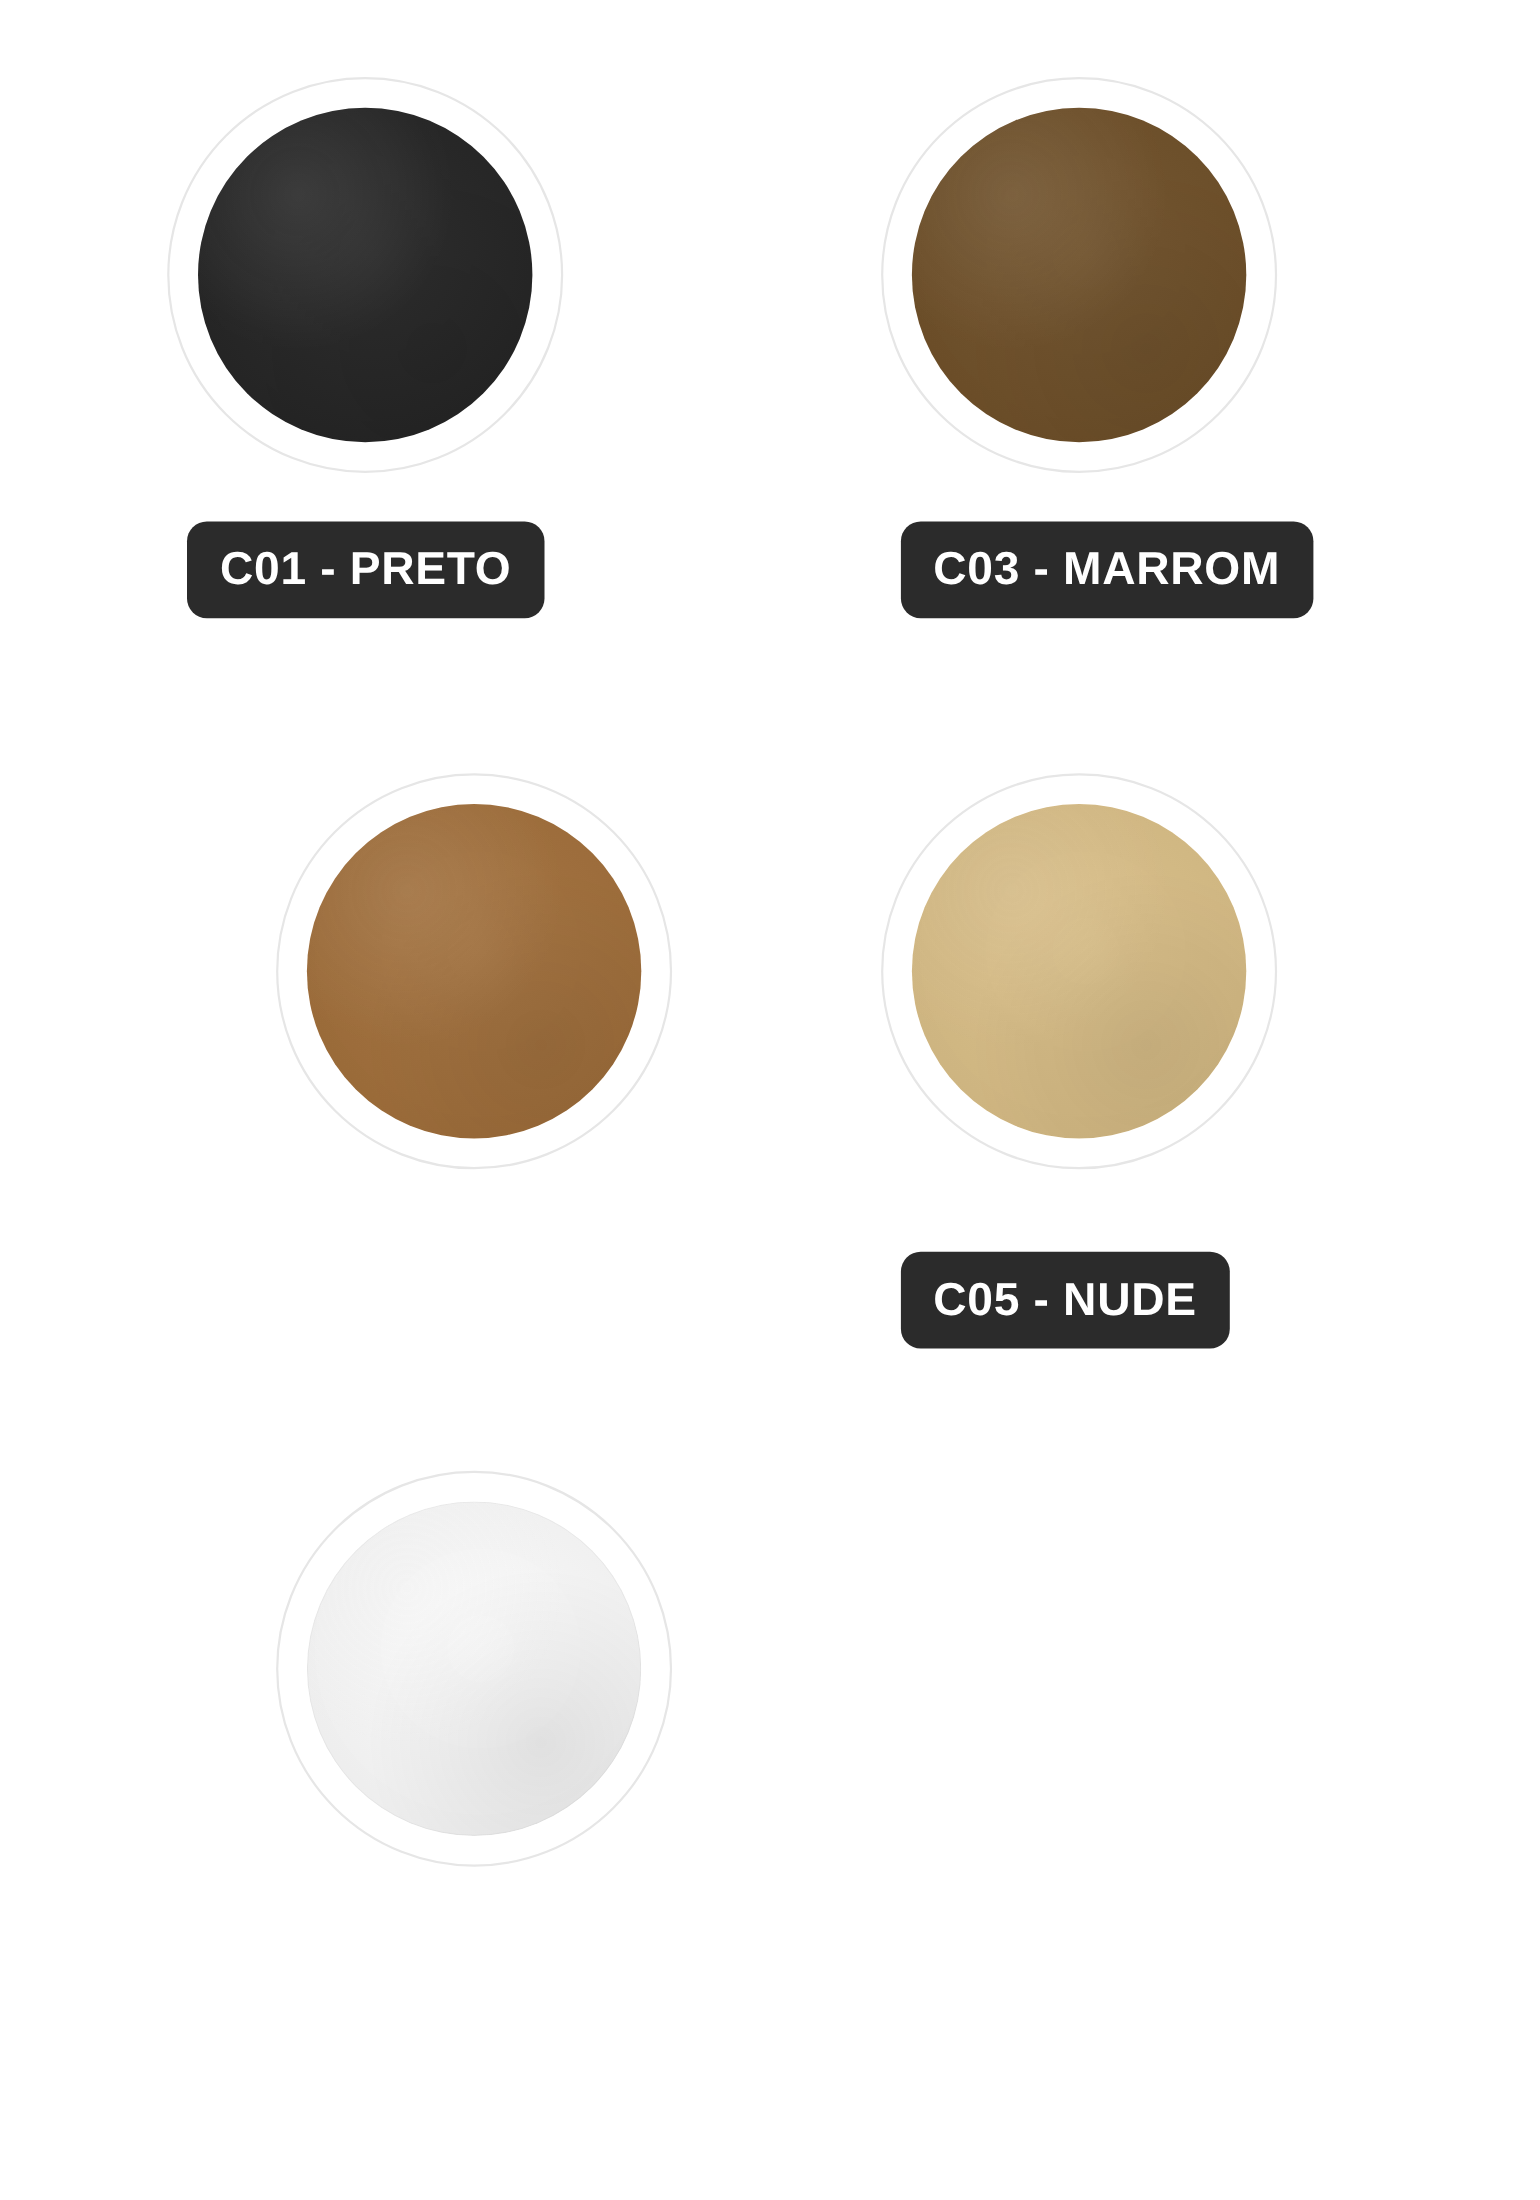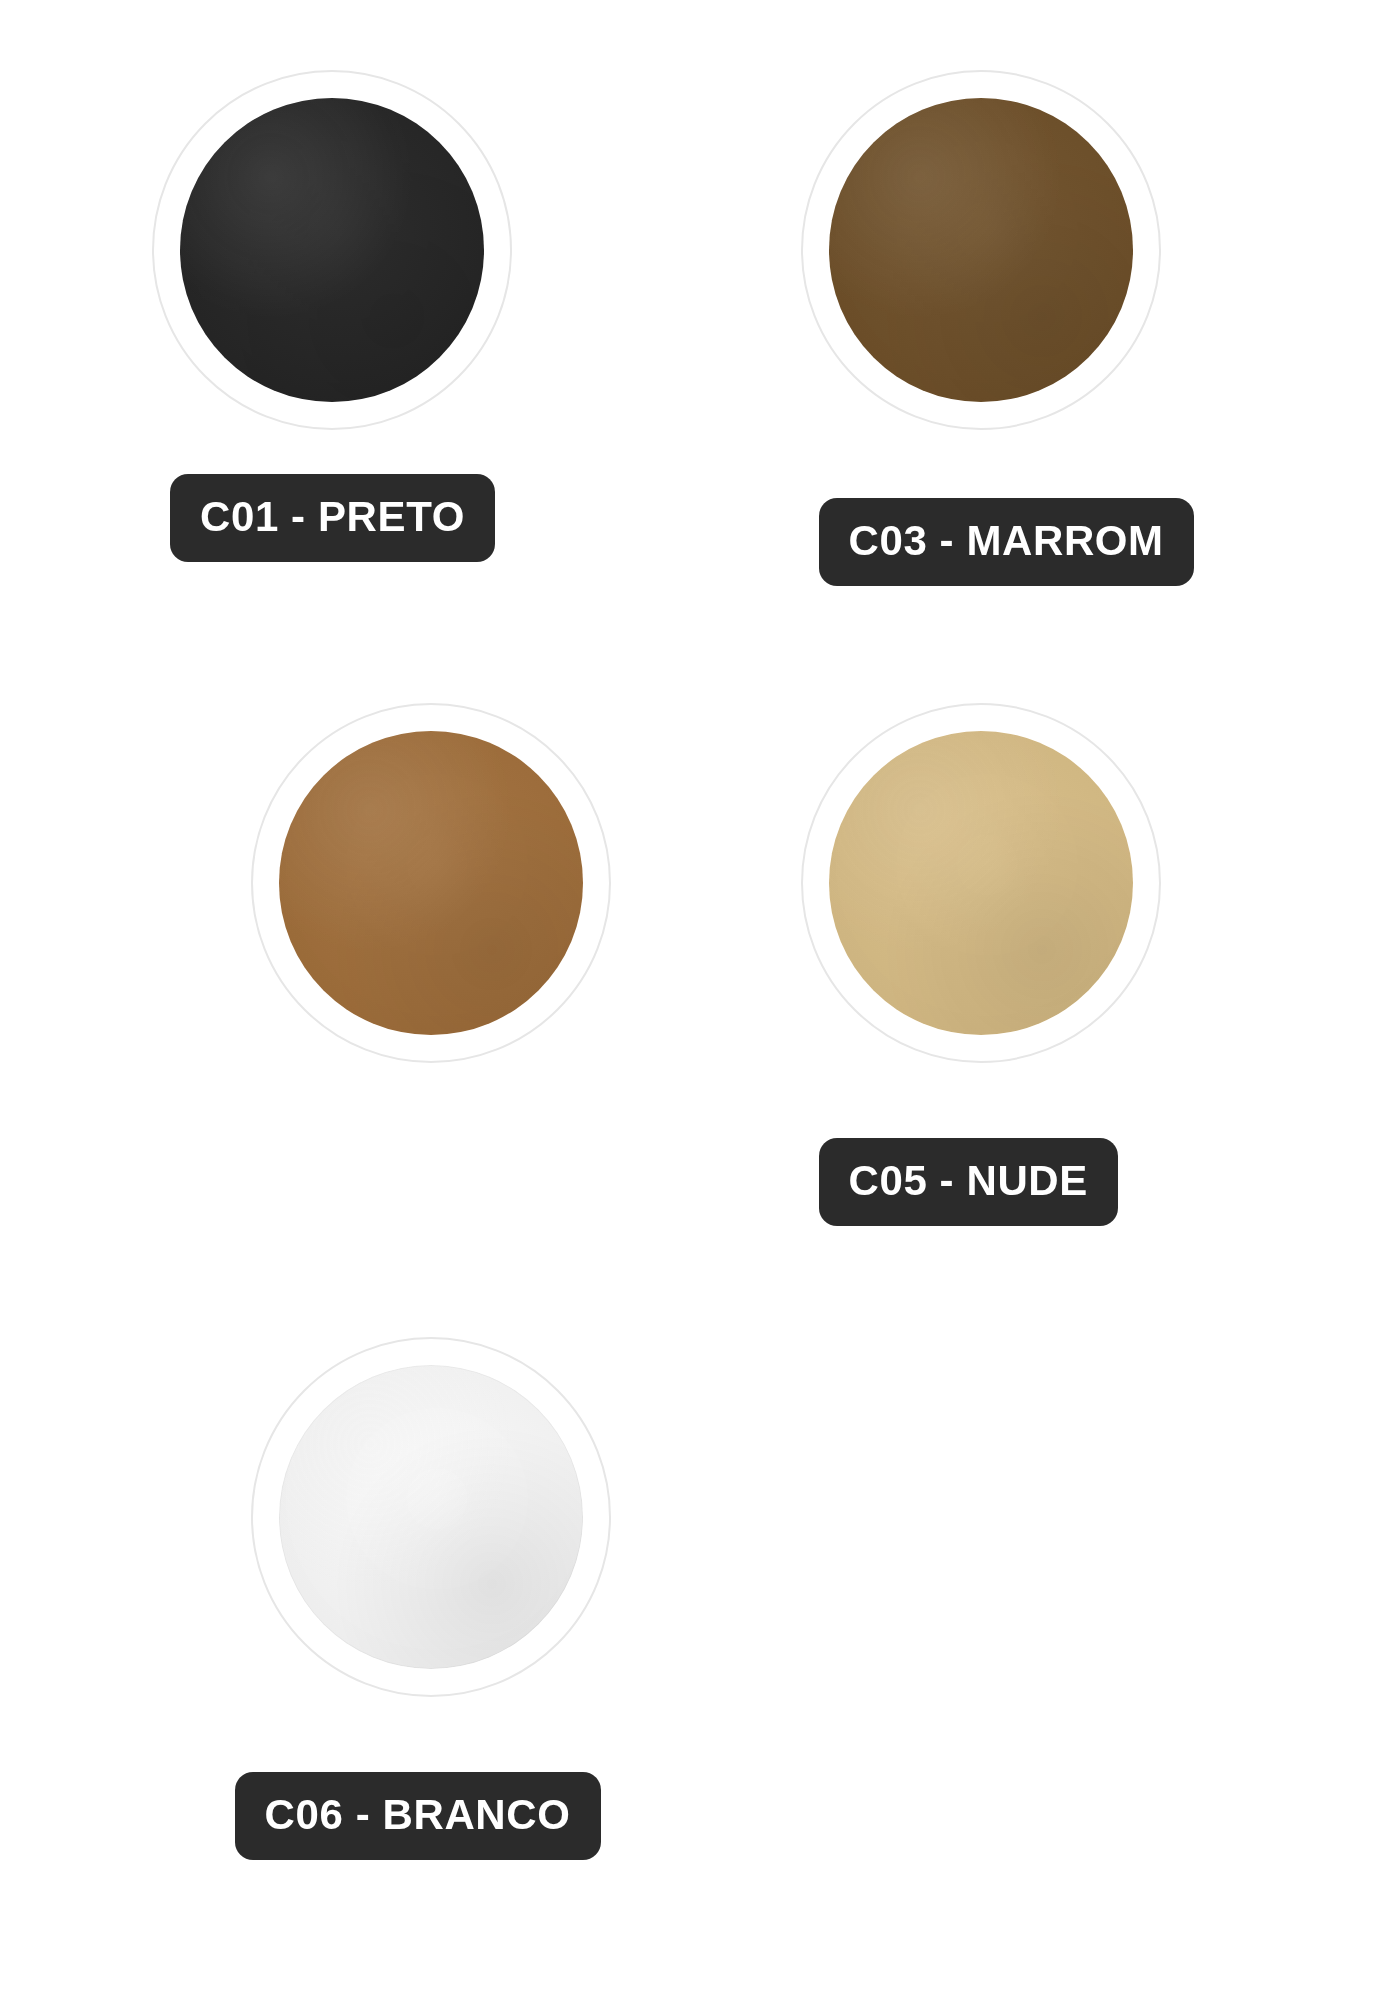--- a/index.html
+++ b/index.html
@@ -71,21 +71,21 @@
       radial-gradient(circle at 70% 72%, rgba(0,0,0,0.075), rgba(0,0,0,0) 52%),
       radial-gradient(circle at 52% 44%, rgba(255,255,255,0.04), rgba(0,0,0,0.05) 78%);
     pointer-events: none;
   }
   .chip-fill.is-white {
     box-shadow: inset 0 0 0 1px rgba(0,0,0,0.035);
   }
 
   
   .chip-label {
-    margin-top: 68px;
+    margin-top: 44px;
     display: inline-block;
     background: #2b2b2b;
     color: #ffffff;
     font-size: 42px;
     font-weight: bold;
     letter-spacing: 0.6px;
     line-height: 1;
     padding: 22px 30px 24px 30px;
     border-radius: 18px;
     white-space: nowrap;
@@ -133,17 +133,16 @@
       <div class="chip-ring" style="border-color: rgb(230, 230, 230);">
         <div class="chip-fill" style="background-color: rgb(217, 190, 135);"></div>
       </div>
       <span class="chip-label" style="background-color: rgb(43, 43, 43); color: rgb(255, 255, 255);">C05 - NUDE</span>
     </div>
 
     <div class="swatch-cell align-right row-3">
       <div class="chip-ring" style="border-color: rgb(230, 230, 230);">
         <div class="chip-fill is-white" style="background-color: rgb(250, 250, 250);"></div>
       </div>
-      <span class="chip-label" style="background-color: rgb(43, 43, 43); color: rgb(255, 255, 255);">C06 - BRANCO</span>
     </div>
 
   </div>
 </div>
 
 </body></html>

